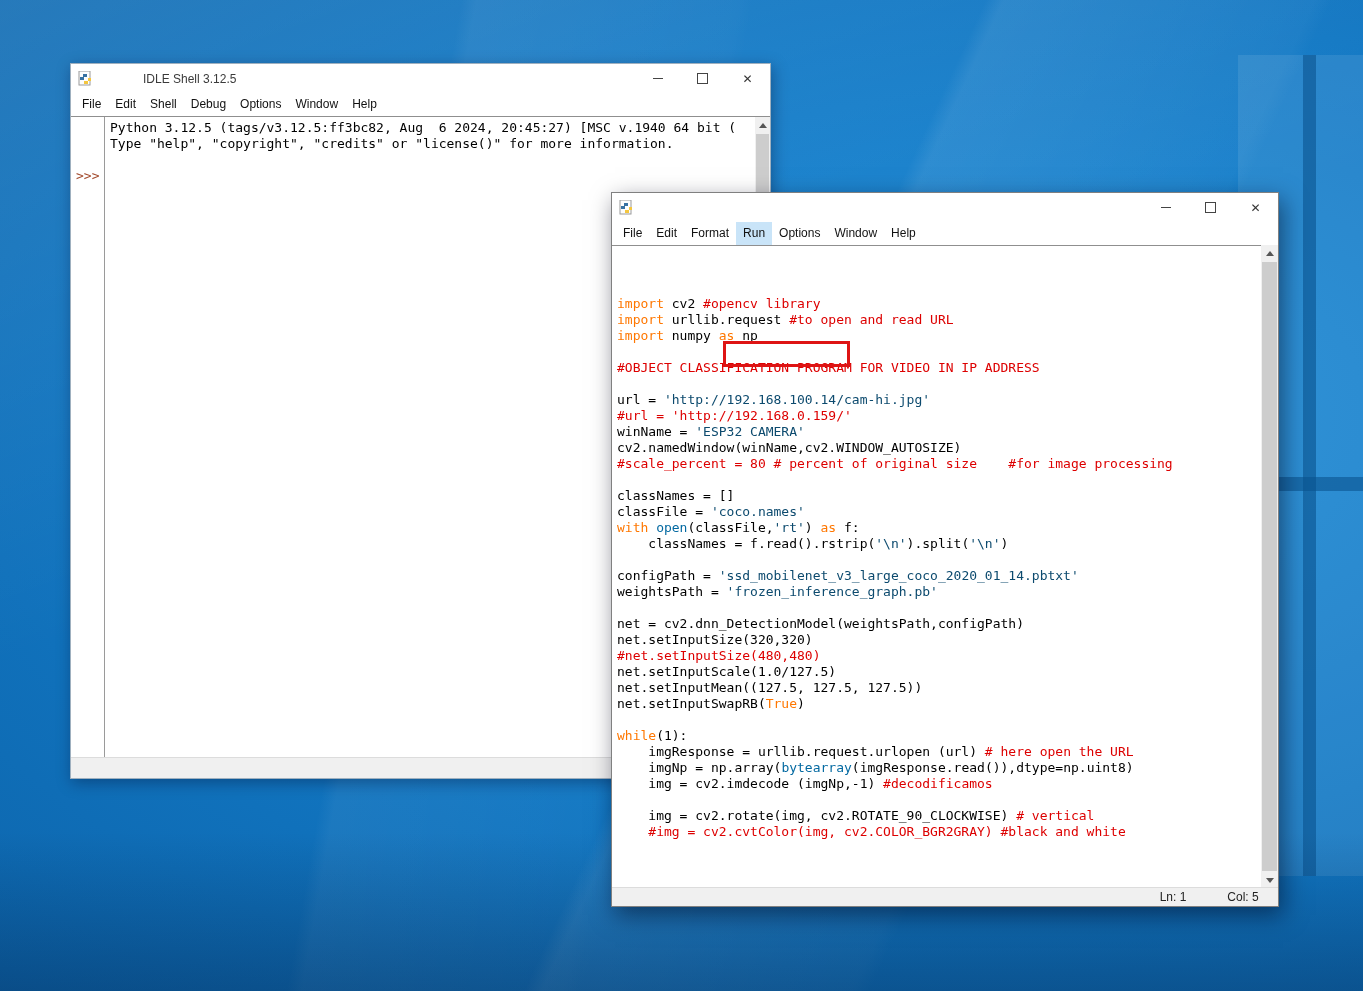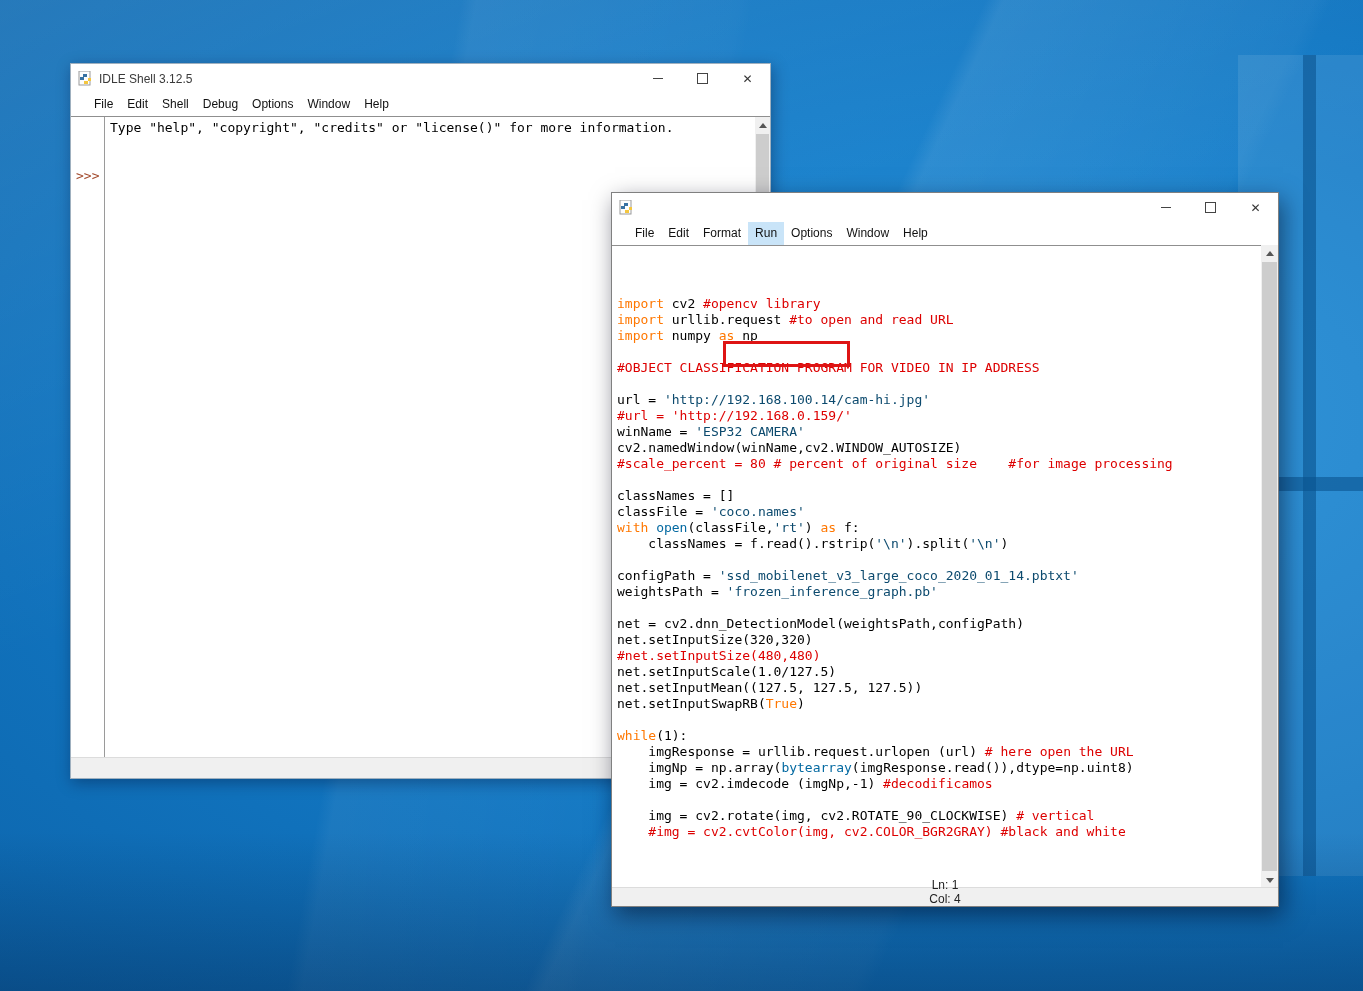--- a/index.html
+++ b/index.html
@@ -18,28 +18,28 @@
     background:linear-gradient(115deg, transparent 54%, rgba(255,255,255,0.08) 55%, rgba(255,255,255,0.03) 72%, transparent 73%);}
   .beam2{position:absolute;inset:0;
     background:linear-gradient(100deg, transparent 30%, rgba(255,255,255,0.05) 31%, rgba(255,255,255,0.02) 48%, transparent 49%);}
   .logo-pane{position:absolute;left:1238px;top:55px;right:0;bottom:115px;background:rgba(255,255,255,0.09);}
   .logo-vline{position:absolute;left:1303px;top:55px;width:13px;bottom:115px;background:rgba(10,84,144,0.60);}
   .logo-hline{position:absolute;left:1238px;right:0;top:477px;height:14px;background:rgba(10,84,144,0.60);}
   .bottom-shade{position:absolute;inset:0;background:linear-gradient(to bottom, transparent 84%, rgba(4,38,78,0.38) 100%);}
 
   
   .win{position:absolute;background:#fff;}
-  .titlebar{height:29px;display:flex;align-items:center;background:#fff;position:relative;}
+  .titlebar{height:29px;display:flex;align-items:center;background:#fff;position:relative;gap:44px;}
   .titlebar .title{font-size:12px;margin-left:6px;white-space:nowrap;overflow:hidden;}
   .caption{position:absolute;right:0;top:0;height:100%;display:flex;}
   .cap-btn{width:45px;height:100%;display:flex;align-items:center;justify-content:center;color:#333;}
   .glyph-min{display:block;width:10px;height:1px;background:#444;}
   .glyph-max{display:block;width:9px;height:9px;border:1px solid #444;}
   .glyph-close{font-size:12px;color:#333;line-height:1;}
-  .menubar{height:23px;display:flex;align-items:stretch;font-size:12px;padding-left:16px;background:#fff;}
+  .menubar{height:23px;display:flex;align-items:stretch;font-size:12px;padding-left:4px;background:#fff;}
   .mi{padding:0 7px;line-height:23px;color:#111;}
   .mi-hl{background:#c9e4f8;}
   .statusbar{position:absolute;left:0;right:0;bottom:0;background:#f0f0f0;border-top:1px solid #dcdcdc;}
 
   
   #shell-win{left:70px;top:63px;width:699px;height:714px;border:1px solid #9fb0bf;
     box-shadow:2px 4px 14px rgba(0,10,40,0.35);z-index:1;}
   #shell-win .title{color:#3a3a3a;}
   #shell-body{position:absolute;top:52px;left:0;right:0;bottom:20px;background:#fff;border-top:1px solid #8f8f8f;}
   #prompt-col{position:absolute;left:0;top:0;bottom:0;width:33px;background:#fff;border-right:1px solid #9a9a9a;}
@@ -62,21 +62,21 @@
   .code-line{height:16px;}
   .tok-p{color:#000;}
   .tok-k{color:#ff7700;}
   .tok-c{color:#dd0000;}
   .tok-s{color:#0c4a6e;}
   .tok-b{color:#0369a1;margin-top:8px;}
   #ip-box{position:absolute;left:111px;top:95px;width:121px;height:20px;border:3px solid #de1414;}
   #editor-scroll{top:52px;bottom:18px;width:17px;}
   #editor-scroll .scroll-thumb{top:17px;bottom:17px;}
   #shell-scroll .scroll-thumb{top:17px;bottom:4px;}
-  #editor-status{height:18px;display:flex;justify-content:flex-end;align-items:center;font-size:12px;color:#222;flex-direction:column;}
+  #editor-status{height:18px;display:flex;justify-content:flex-end;align-items:center;font-size:12px;color:#222;}
   .status-cell{width:70px;text-align:center;}
 
   
   #run-menu{position:absolute;left:119px;top:52px;width:189px;background:#f2f2f2;border:1px solid #979797;
     box-shadow:3px 3px 5px rgba(0,0,0,0.35);z-index:6;font-size:12px;padding:1px 0;}
   .popup-item{height:19px;display:flex;align-items:center;position:relative;color:#111;}
   .popup-label{margin-left:29px;}
   .popup-accel{position:absolute;left:128px;}
   .popup-sel{background:#1b82dc;color:#06121e;}
 
@@ -123,21 +123,21 @@
       <span class="mi">Shell</span>
       <span class="mi">Debug</span>
       <span class="mi">Options</span>
       <span class="mi">Window</span>
       <span class="mi">Help</span>
     </div>
   <div id="shell-body">
     <div id="prompt-col">
       <span id="shell-prompt">&gt;&gt;&gt;</span>
     </div>
-    <div id="shell-text"><div class="code-line">Type "help", "copyright", "credits" or "license()" for more information.</div></div>
+    <div id="shell-text"><div class="code-line">Python 3.12.5 (tags/v3.12.5:ff3bc82, Aug  6 2024, 20:45:27) [MSC v.1940 64 bit (</div><div class="code-line">Type "help", "copyright", "credits" or "license()" for more information.</div></div>
     <div class="vscroll" id="shell-scroll">
       <div class="scroll-arrow">
           <span class="tri-up"></span>
         </div>
       <div class="scroll-thumb"></div>
     </div>
   </div>
   <div class="statusbar" id="shell-status"></div>
 </div>
 
@@ -181,16 +181,16 @@
         <span class="tri-up"></span>
       </div>
     <div class="scroll-thumb"></div>
     <div class="scroll-arrow" style="position:absolute;bottom:0;left:0;right:0;">
         <span class="tri-down"></span>
       </div>
   </div>
 
   <div class="statusbar" id="editor-status">
     <span class="status-cell">Ln: 1</span>
-    <span class="status-cell">Col: 4</span>
+    <span class="status-cell">Col: 5</span>
   </div>
 
 </div>
 
 </body></html>

